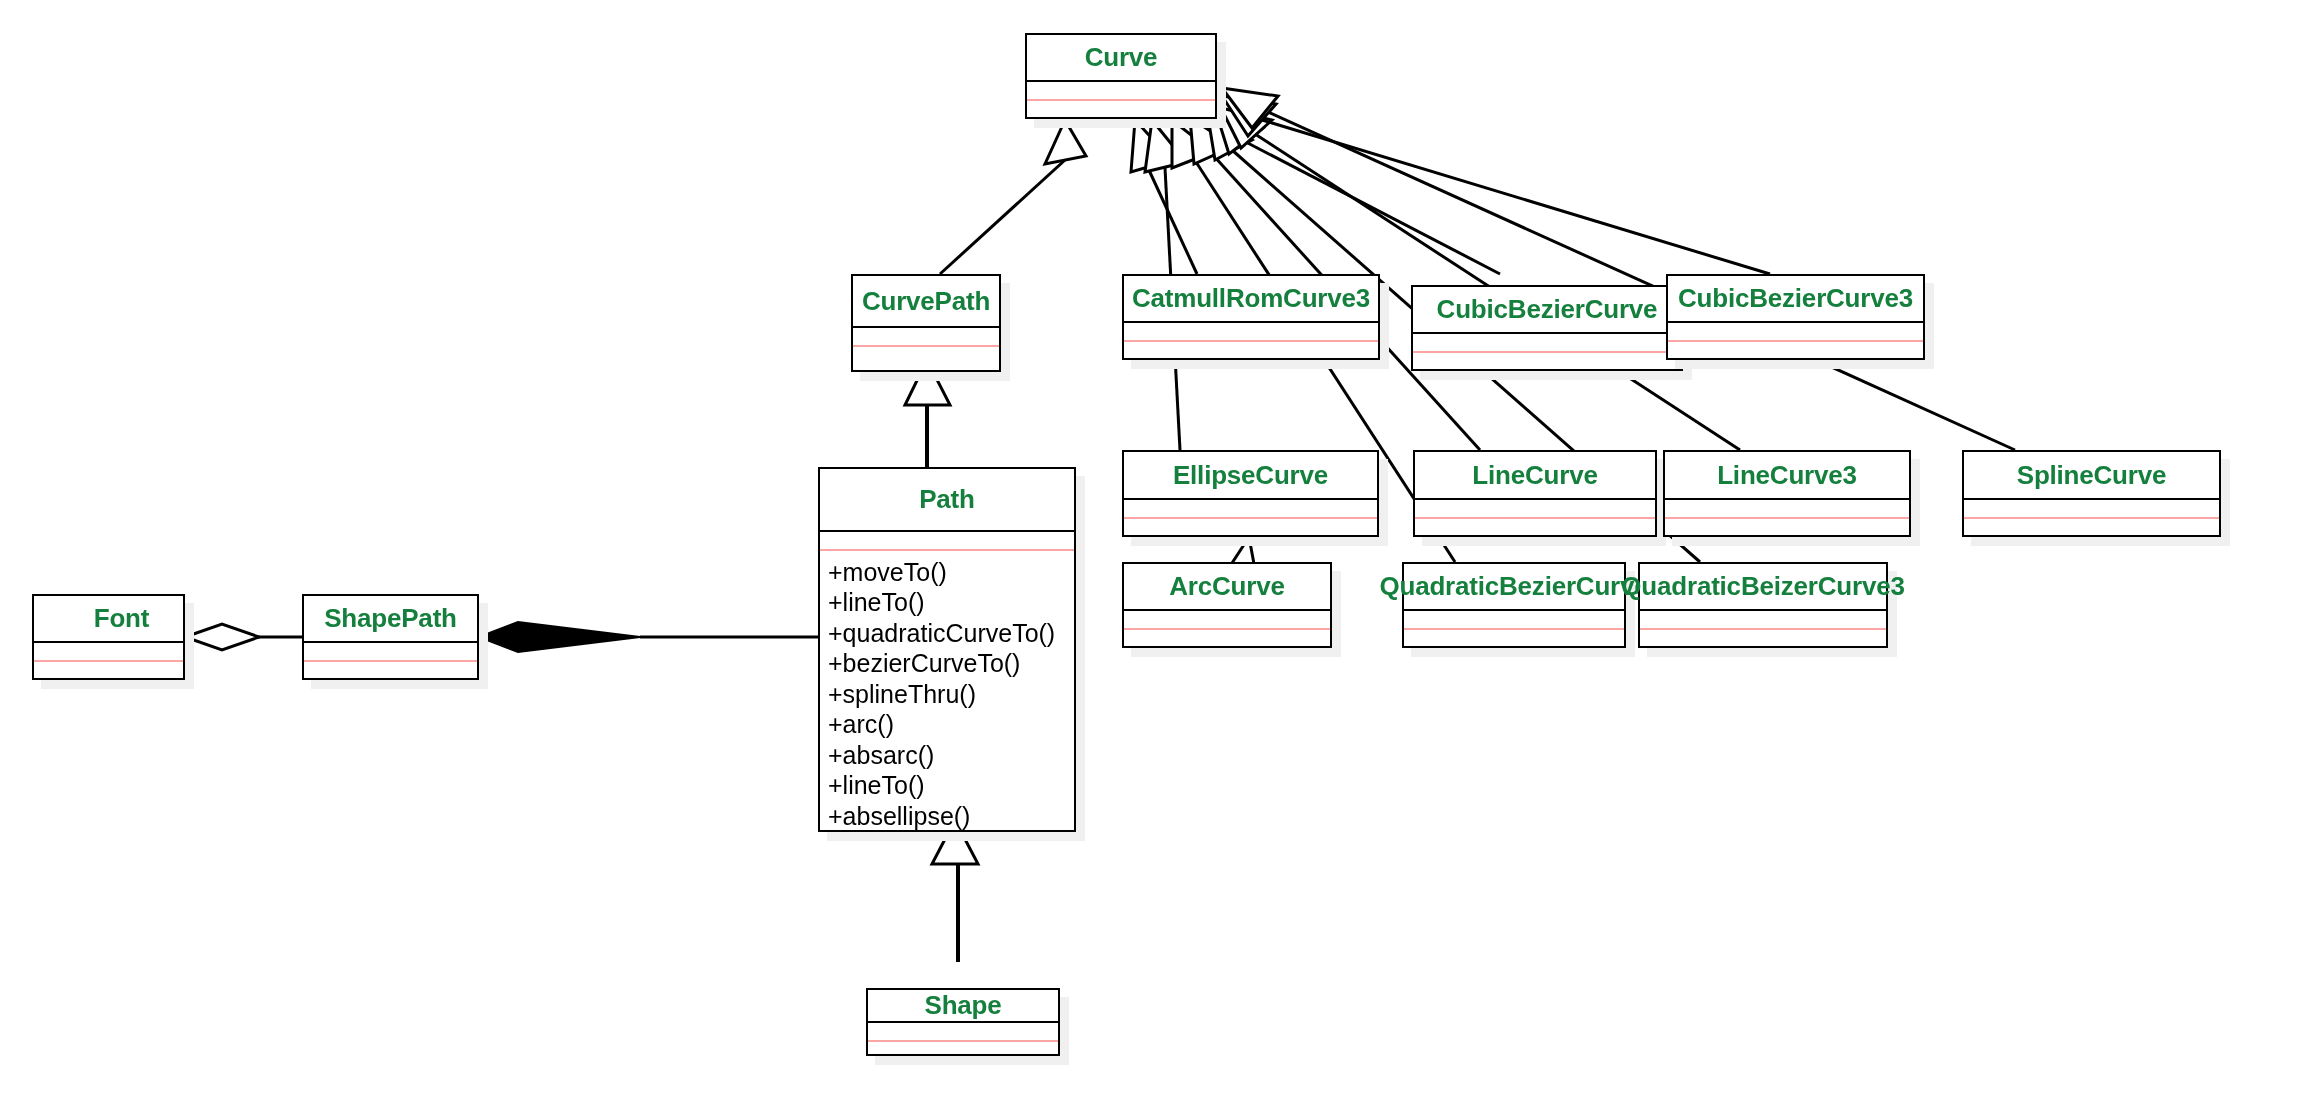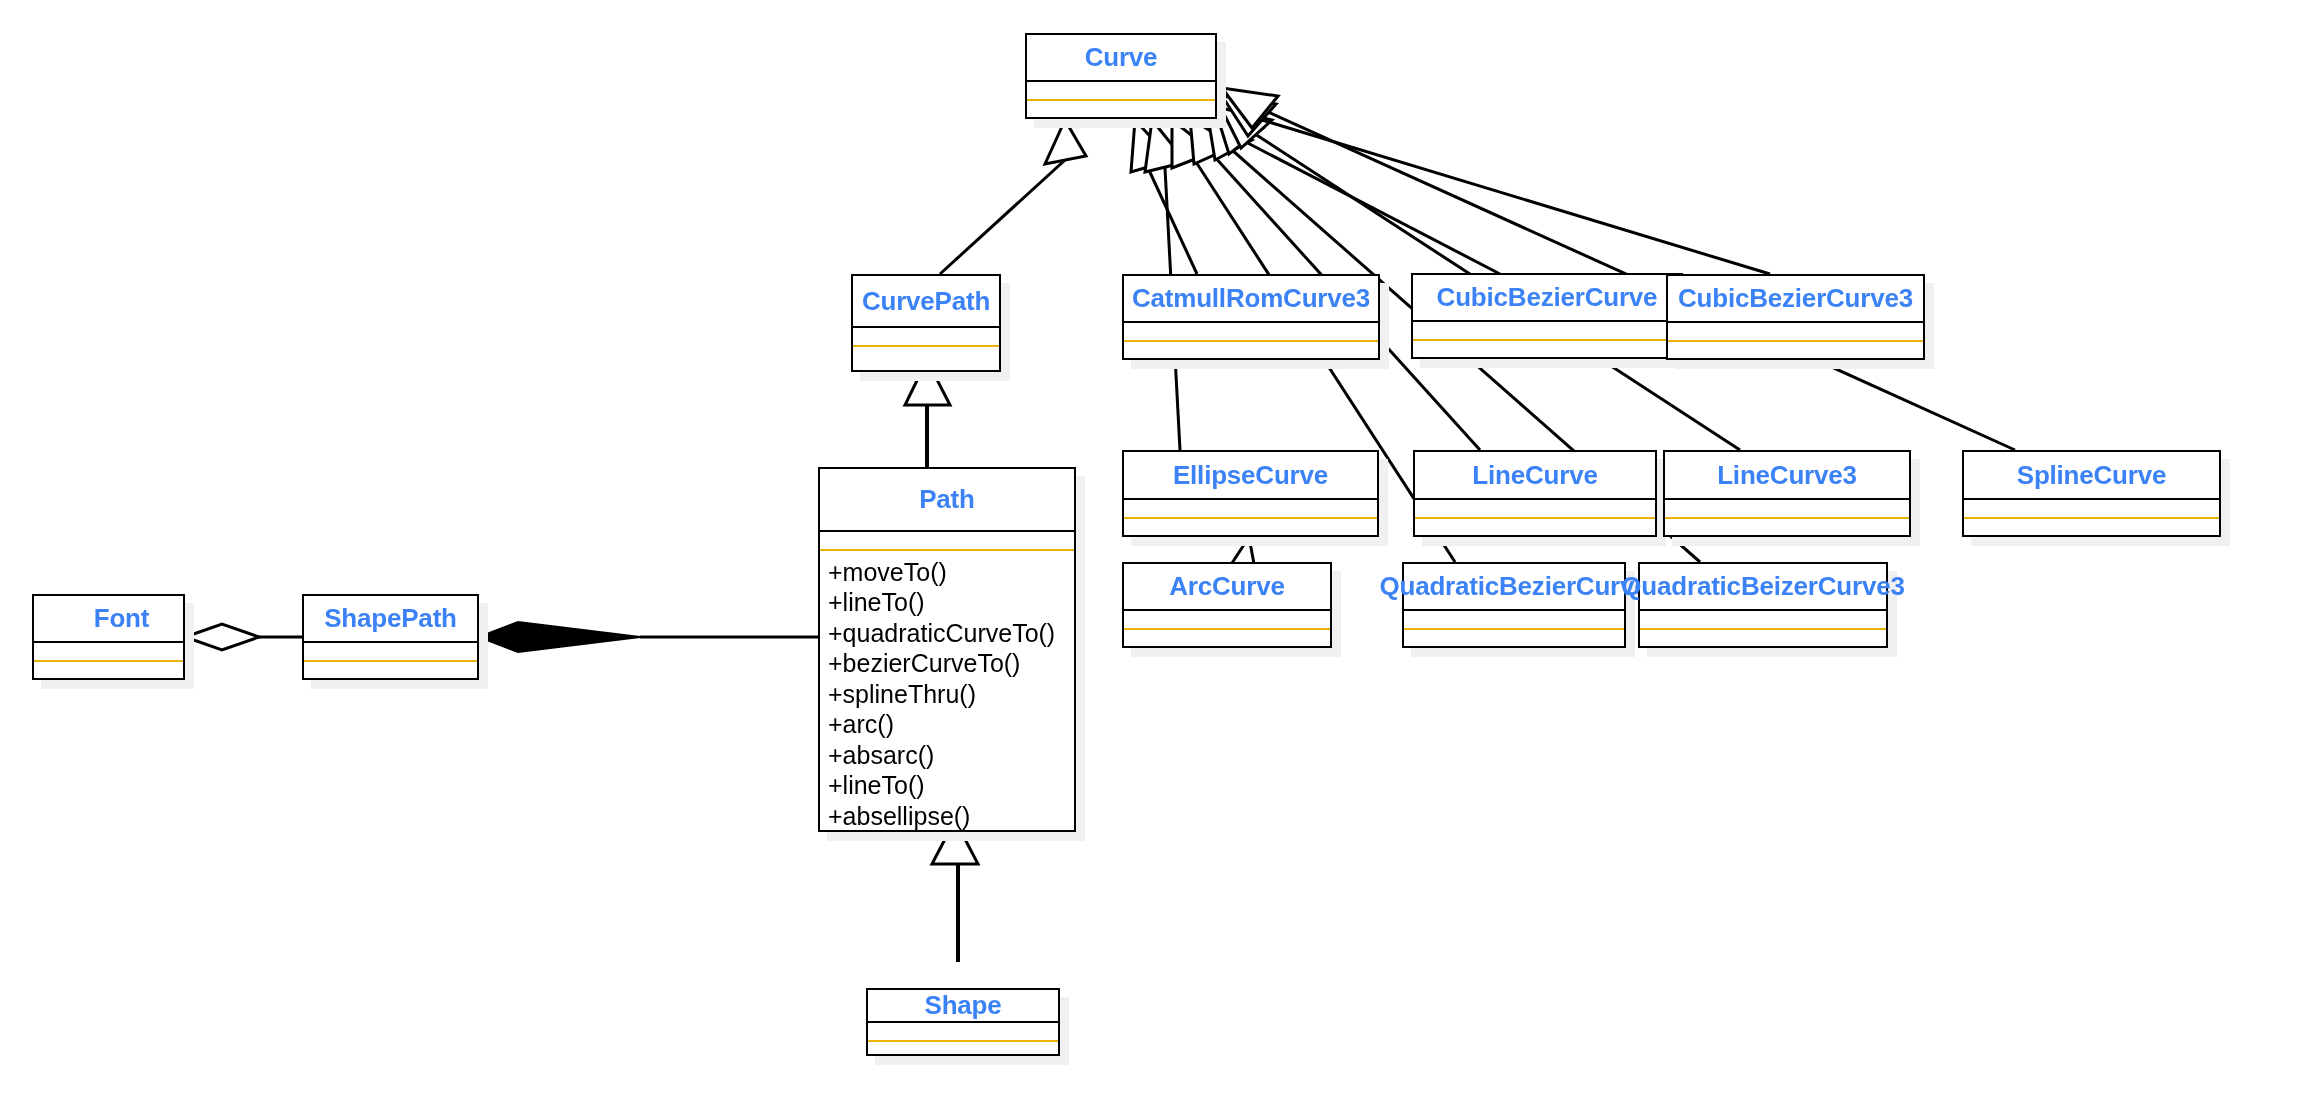--- a/index.html
+++ b/index.html
@@ -35,38 +35,38 @@
     border: 2px solid #000000;
     box-shadow: 9px 9px 0 0 #f0f0f0;
     display: flex;
     flex-direction: column;
     z-index: 5;
   }
   .uml-name {
     box-sizing: border-box;
     font-weight: bold;
     font-size: 26px;
-    color: #3b82f6;
+    color: #15803d;
     text-align: center;
     display: flex;
     align-items: center;
     justify-content: center;
     white-space: nowrap;
     padding: 0 6px;
     letter-spacing: -0.2px;
   }
   .uml-attrs {
     box-sizing: border-box;
     border-top: 2px solid #000000;
     min-height: 19px;
     flex: 0 0 auto;
   }
   .uml-ops {
     box-sizing: border-box;
-    border-top: 2px solid #eab308;
+    border-top: 2px solid #fca5a5;
     min-height: 18px;
     flex: 1 1 auto;
     padding: 0;
   }
   .uml-ops.has-items {
     padding: 6px 0 8px 8px;
   }
   .op-line {
     font-size: 25px;
     line-height: 30.5px;
@@ -84,21 +84,21 @@
   #cls-interpolations .uml-attrs { height: 18px; }
 
   #cls-curvepath            { left: 851px; top: 274px; width: 150px; height: 98px; }
   #cls-curvepath .uml-name  { height: 50px; }
   #cls-curvepath .uml-attrs { height: 18px; }
 
   #cls-catmullrom            { left: 1122px; top: 274px; width: 258px; height: 86px; }
   #cls-catmullrom .uml-name  { height: 50px; }
   #cls-catmullrom .uml-attrs { height: 18px; }
 
-  #cls-cubicbezier            { left: 1411px; top: 273px; width: 272px; height: 86px; }
+  #cls-cubicbezier            { left: 1411px; top: 285px; width: 272px; height: 86px; }
   #cls-cubicbezier .uml-name  { height: 50px; }
   #cls-cubicbezier .uml-attrs { height: 18px; }
 
   #cls-cubicbezier3            { left: 1666px; top: 274px; width: 259px; height: 86px; }
   #cls-cubicbezier3 .uml-name  { height: 50px; }
   #cls-cubicbezier3 .uml-attrs { height: 18px; }
 
   #cls-ellipsecurve            { left: 1122px; top: 450px; width: 257px; height: 87px; }
   #cls-ellipsecurve .uml-name  { height: 50px; }
   #cls-ellipsecurve .uml-attrs { height: 18px; }

